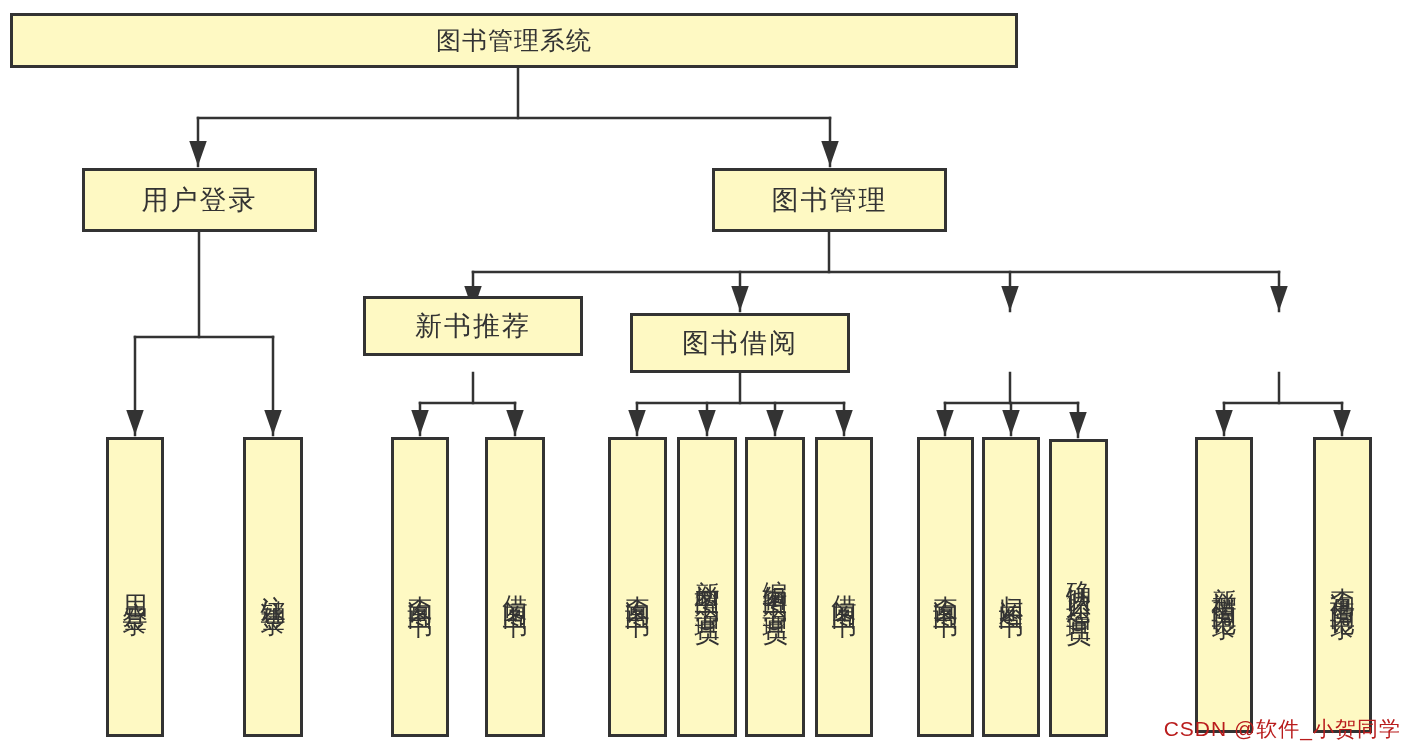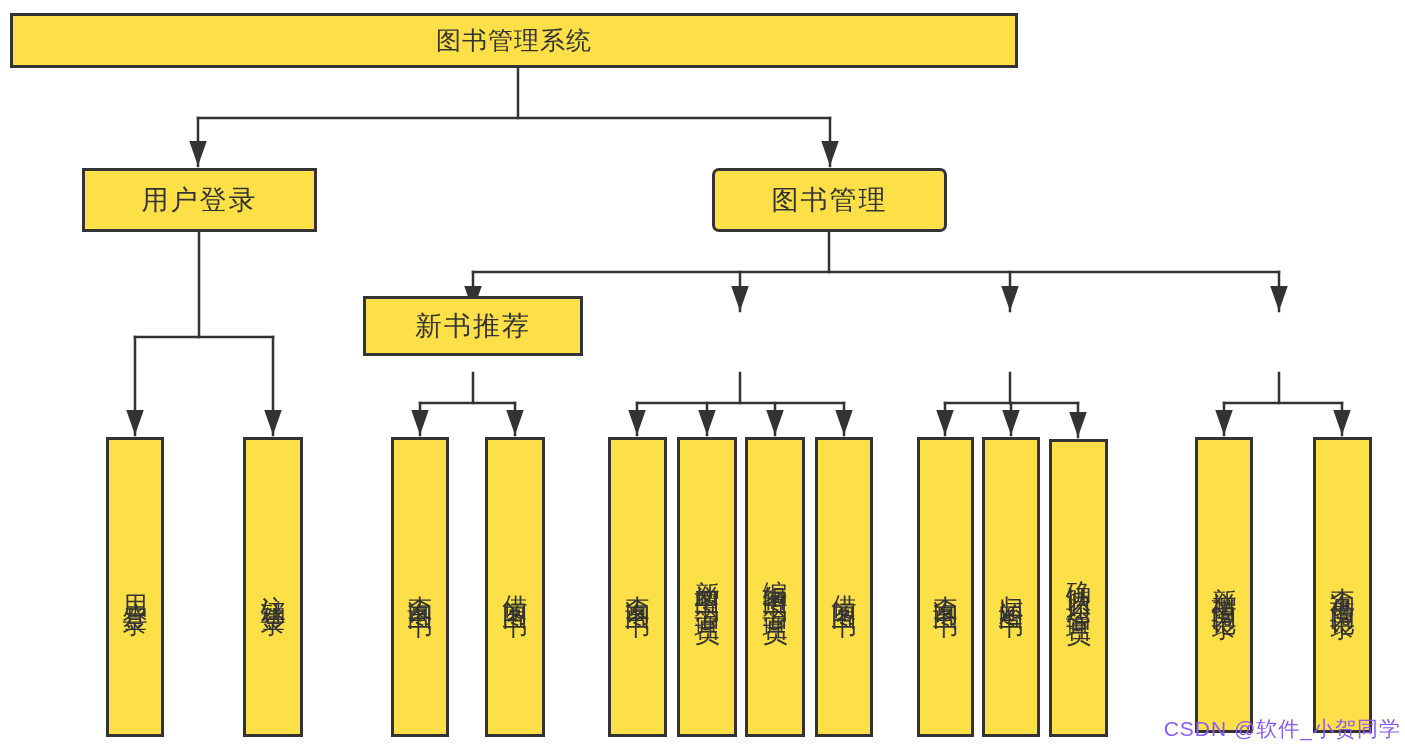--- a/index.html
+++ b/index.html
@@ -1,38 +1,38 @@
 <!DOCTYPE html>
 <html><head>
 <meta charset="utf-8">
 <style>
   html,body{margin:0;padding:0;background:#ffffff;}
   body{font-family:"Liberation Sans",sans-serif;}
   .canvas{position:relative;width:1405px;height:747px;background:#ffffff;overflow:hidden;}
   svg.connectors{position:absolute;left:0;top:0;width:1405px;height:747px;z-index:1;}
   .node{
     position:absolute;box-sizing:border-box;
-    border:3px solid #333333;background:#fde047;color:#333333;
+    border:3px solid #333333;background:#fef9c3;color:#333333;
     display:flex;align-items:center;justify-content:center;
     z-index:2;
   }
   .root-node{font-size:25px;letter-spacing:1px;}
   .h-node{font-size:27px;letter-spacing:2px;}
   .leaf{z-index:2;}
   .vtext{
     writing-mode:vertical-rl;
     text-orientation:mixed;
     font-size:25px;
     letter-spacing:6px;
     color:#333333;
     line-height:1;
   }
   .watermark{
     position:absolute;top:715px;right:4px;z-index:3;
-    font-size:21px;color:#8b5cf6;letter-spacing:1px;
+    font-size:21px;color:#b91c1c;letter-spacing:1px;
   }
 </style>
 </head>
 <body>
 
 <div class="canvas">
 
   <svg class="connectors" viewBox="0 0 1405 747" xmlns="http://www.w3.org/2000/svg">
     <defs>
       <marker id="arrow" markerWidth="10" markerHeight="7" refX="10" refY="3.5" orient="auto" markerUnits="strokeWidth">
@@ -86,23 +86,24 @@
         <path d="M1224,403 L1342,403"></path>
         <path d="M1224,403 L1224,435" marker-end="url(#arrow)"></path>
         <path d="M1342,403 L1342,435" marker-end="url(#arrow)"></path>
       </g>
     </g>
   </svg>
 
   <div class="node root-node" style="left:10px;top:13px;width:1008px;height:55px;">图书管理系统</div>
 
   <div class="node h-node" style="left:82px;top:168px;width:235px;height:64px;">用户登录</div>
-  <div class="node h-node" style="left:712px;top:168px;width:235px;height:64px;border-radius:7px;">图书管理</div>
+  <div class="node h-node" style="left:712px;top:168px;width:235px;height:64px;">图书管理</div>
 
   <div class="node h-node" style="left:363px;top:296px;width:220px;height:60px;">新书推荐</div>
+  <div class="node h-node" style="left:630px;top:313px;width:220px;height:60px;">图书借阅</div>
 
   <div class="node leaf" style="left:106px;top:437px;width:58px;height:300px;">
     <span class="vtext">用户登录</span>
   </div>
   <div class="node leaf" style="left:243px;top:437px;width:60px;height:300px;">
     <span class="vtext">注销登录</span>
   </div>
 
   <div class="node leaf" style="left:391px;top:437px;width:58px;height:300px;">
     <span class="vtext">查询图书</span>

